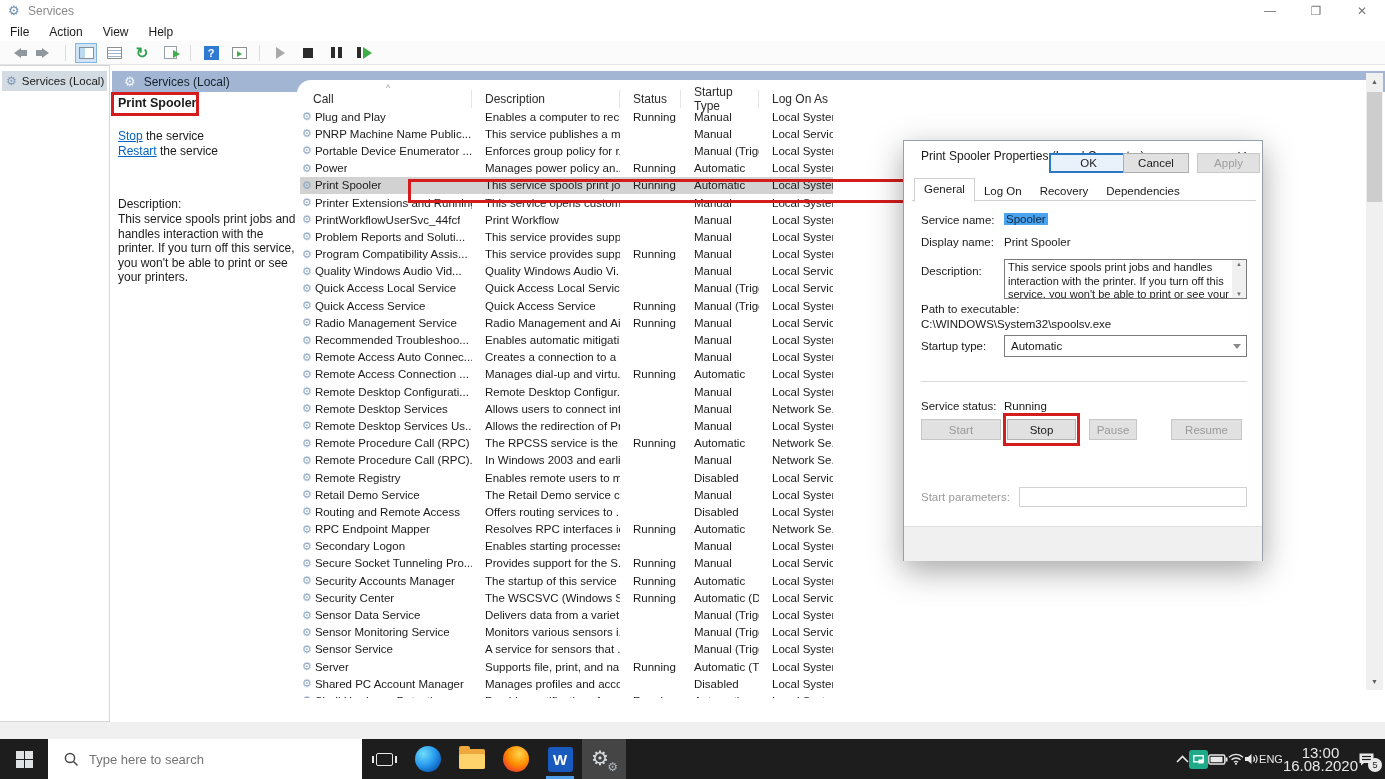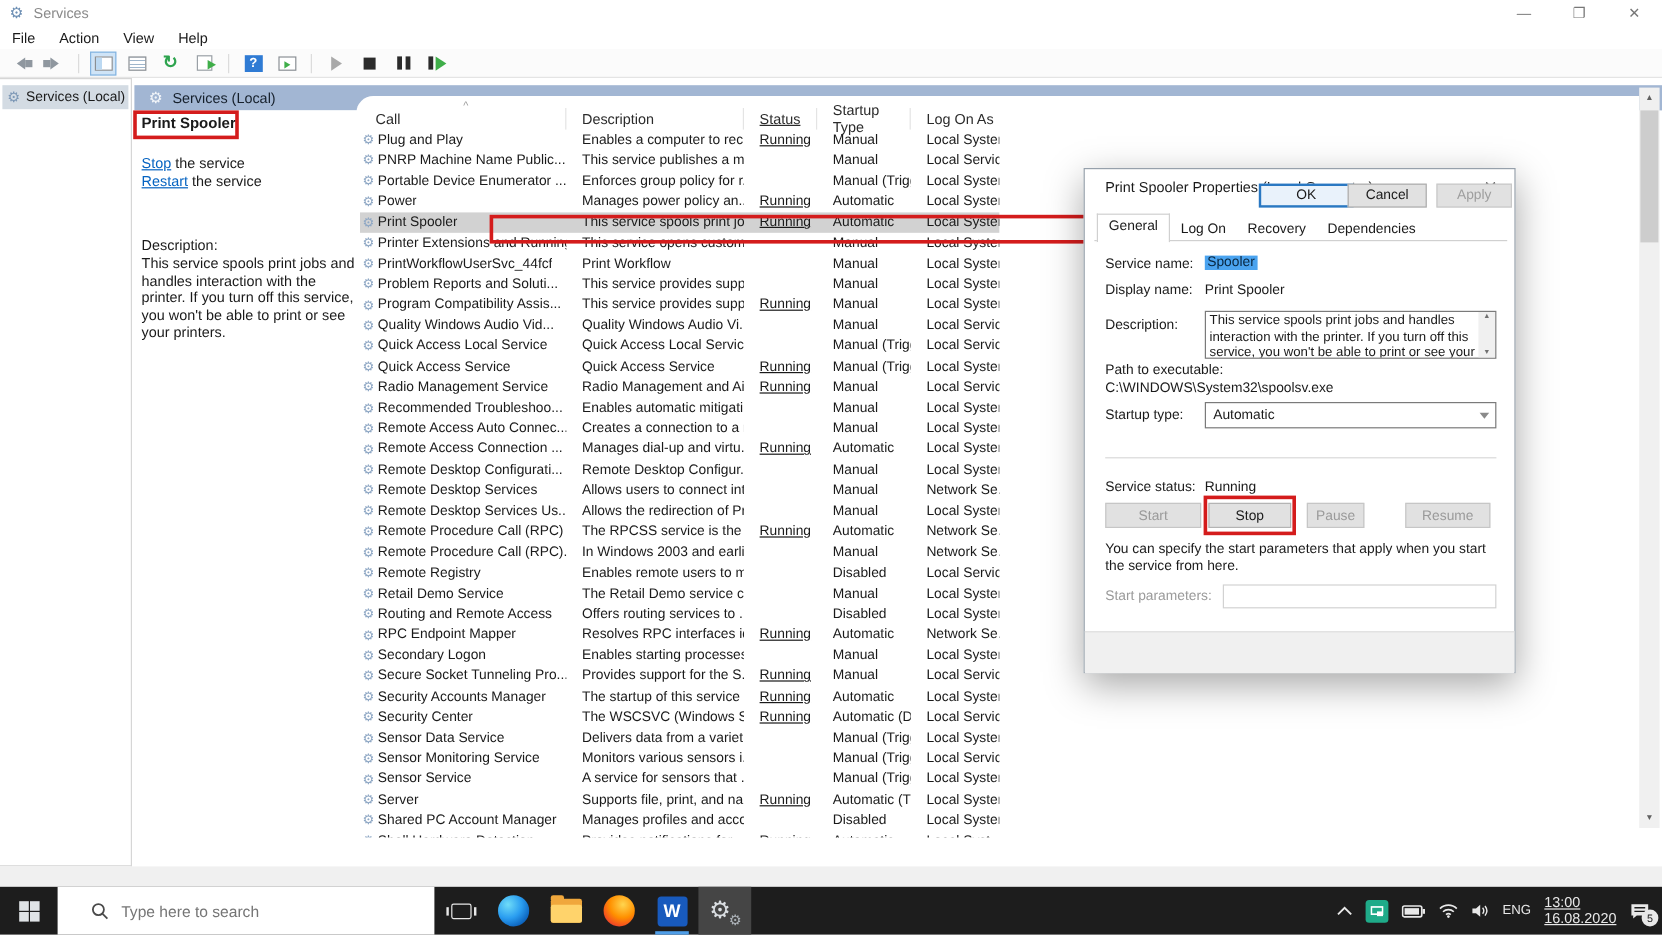--- a/index.html
+++ b/index.html
@@ -59,21 +59,21 @@
   .info-links a { color:#0563c1; text-decoration:underline; }
   .info-desc-label { position:absolute; left:6px; top:105px; font-size:12px; }
   .info-desc { position:absolute; left:6px; top:120px; width:180px; font-size:12px; line-height:14.6px; }
 
   .list-panel { position:absolute; left:185px; top:15px; width:1069px; height:618px; background:#fff; border-radius:14px 0 0 0; }
   .lv-header { position:absolute; left:3px; top:10px; display:flex; height:18px; }
   .lv-h { font-size:12px; color:#2b2b2b; padding-left:13px; border-right:1px solid #e4e4e4; display:flex; align-items:center; position:relative; }
   .sort-arrow { position:absolute; left:86px; top:-7px; font-size:9px; color:#9a9a9a; }
   .c-name { width:172px; }
   .c-desc { width:148px; }
-  .c-status { width:61px;text-decoration:underline; }
+  .c-status { width:61px; }
   .c-startup { width:78px; }
   .c-logon { width:74px; border-right:none !important; }
   .lv-rows { position:absolute; left:3px; top:28px; width:533px; height:590px; overflow:hidden; }
   .svc-row { display:flex; height:17.2px; align-items:center; }
   .svc-row.selected { background:#d2d2d2; }
   .svc-row span { font-size:11.5px; white-space:nowrap; overflow:hidden; }
   .svc-row .c-name { padding-left:2px; display:flex; align-items:center; gap:3px; }
   .svc-row .gear { color:#8ea7c4; font-size:11px; flex:0 0 auto; }
   .svc-row .c-desc, .svc-row .c-status, .svc-row .c-startup, .svc-row .c-logon { padding-left:13px; }
   .hl-row { position:absolute; left:296px; top:114px; width:536px; height:24px; border:3px solid #d41c1c; z-index:5; pointer-events:none; }
@@ -119,43 +119,43 @@
   .dlg-footer { position:absolute; left:0; top:385px; width:358px; height:35px; background:#f0f0f0; border-top:1px solid #dedede; }
   .dlg-btn { position:absolute; top:12px; height:20px; background:#e1e1e1; border:1px solid #adadad; font-size:11.5px; display:flex; align-items:center; justify-content:center; }
   .dlg-btn.focus { border:2px solid #2a78c2; background:#e9f2fb; }
   .dlg-btn.disabled { color:#9e9e9e; border-color:#c9c9c9; }
 
   
   .taskbar { position:absolute; left:0; top:739px; width:1385px; height:40px; background:#1d1d1d; display:flex; align-items:center; z-index:30; }
   .tb-start { width:48px; height:40px; display:flex; align-items:center; justify-content:center; }
   .winlogo { display:grid; grid-template-columns:8px 8px; grid-template-rows:8px 8px; gap:1px; }
   .winlogo i { background:#dfe3e6; }
-  .tb-search { width:314px; height:40px; background:#ffffff; display:flex; align-items:center; gap:10px; padding-left:28px; }
+  .tb-search { width:314px; height:40px; background:#ffffff; display:flex; align-items:center; gap:10px; padding-left:16px; }
   .tb-search input { border:none; outline:none; font-size:13px; color:#5f5f5f; width:240px; font-family:"Liberation Sans", sans-serif; background:transparent; }
   .tb-app { width:44px; height:40px; display:flex; align-items:center; justify-content:center; position:relative; }
   .tb-app.open::after { content:""; position:absolute; left:8px; bottom:0; width:28px; height:3px; background:#4f9ee8; }
   .tb-app.active-app { background:#454545; }
   .taskview { width:17px; height:13px; border:1.5px solid #e8e8e8; border-radius:2px; position:relative; }
   .taskview::before { content:""; position:absolute; left:-5px; top:2px; width:2px; height:7px; background:#e8e8e8; }
   .taskview::after { content:""; position:absolute; right:-5px; top:2px; width:2px; height:7px; background:#e8e8e8; }
   .edge-ico { width:26px; height:26px; border-radius:50%; background:radial-gradient(circle at 32% 30%, #6fdcf8, #2a9df0 45%, #0e66c0 75%, #0d4f96); }
   .folder-ico { width:26px; height:20px; position:relative; }
   .folder-ico .back { position:absolute; left:0; top:0; width:26px; height:20px; background:#f0a73c; border-radius:2px; }
   .folder-ico .back::before { content:""; position:absolute; left:0; top:-3px; width:11px; height:4px; background:#f0a73c; border-radius:2px 2px 0 0; }
   .folder-ico .front { position:absolute; left:0; top:5px; width:26px; height:15px; background:#ffd36b; border-radius:2px; }
   .ff-ico { width:26px; height:26px; border-radius:50%; background:radial-gradient(circle at 62% 30%, #ffd54f, #ff9000 45%, #f4511e 72%, #c2185b 100%); }
   .word-ico { width:25px; height:25px; background:#185abd; border-radius:3px; color:#fff; font-weight:bold; font-size:15px; display:flex; align-items:center; justify-content:center; }
   .services-ico { position:relative; width:26px; height:26px; color:#d9dde1; }
   .services-ico .g1 { position:absolute; left:0; top:0; font-size:20px; }
   .services-ico .g2 { position:absolute; right:-1px; bottom:-2px; font-size:12px; color:#aeb4ba; }
-  .tray { display:flex; align-items:center; gap:11px; margin-left:auto; padding-right:10px; }
+  .tray { display:flex; align-items:center; margin-left:auto; padding-right:10px; }
   .tray svg { display:block; }
   .tray-teal { width:19px; height:19px; background:#1fab89; border-radius:3px; display:flex; align-items:center; justify-content:center; }
   .tray-text { color:#e8e8e8; font-size:11px; }
-  .tray-clock { color:#e8e8e8; font-size:12px; line-height:13px; text-align:left;text-decoration:underline; }
+  .tray-clock { color:#e8e8e8; font-size:15px; line-height:13px; text-align:center; }
   .notif { position:relative; }
   .notif .badge { position:absolute; right:-7px; bottom:-5px; width:14px; height:14px; background:#e8e8e8; color:#1d1d1d; border-radius:50%; font-size:9px; display:flex; align-items:center; justify-content:center; }
 </style>
 </head>
 <body>
 
 <div class="titlebar">
   <span class="app-gear">⚙</span>
   <span class="app-title">Services</span>
   <div class="win-controls">
@@ -667,21 +667,20 @@
 
   <div class="fld-label" style="top:259px">Service status:</div>
   <div class="fld-value" style="top:259px">Running</div>
 
   <div class="hl-stop"></div>
   <div class="svc-btn disabled" style="left:17px; width:80px">Start</div>
   <div class="svc-btn" style="left:103px; width:69px">Stop</div>
   <div class="svc-btn disabled" style="left:185px; width:48px">Pause</div>
   <div class="svc-btn disabled" style="left:267px; width:71px">Resume</div>
 
-  <div class="dlg-note">You can specify the start parameters that apply when you start the service from here.</div>
 
   <div class="fld-label" style="top:350px; color:#9a9a9a">Start parameters:</div>
   <div class="dlg-input"></div>
 
   <div class="dlg-footer"></div>
   <div class="dlg-btn focus" style="left:145px; width:79px">OK</div>
   <div class="dlg-btn" style="left:219px; width:66px">Cancel</div>
   <div class="dlg-btn disabled" style="left:293px; width:63px">Apply</div>
 </div>
 

